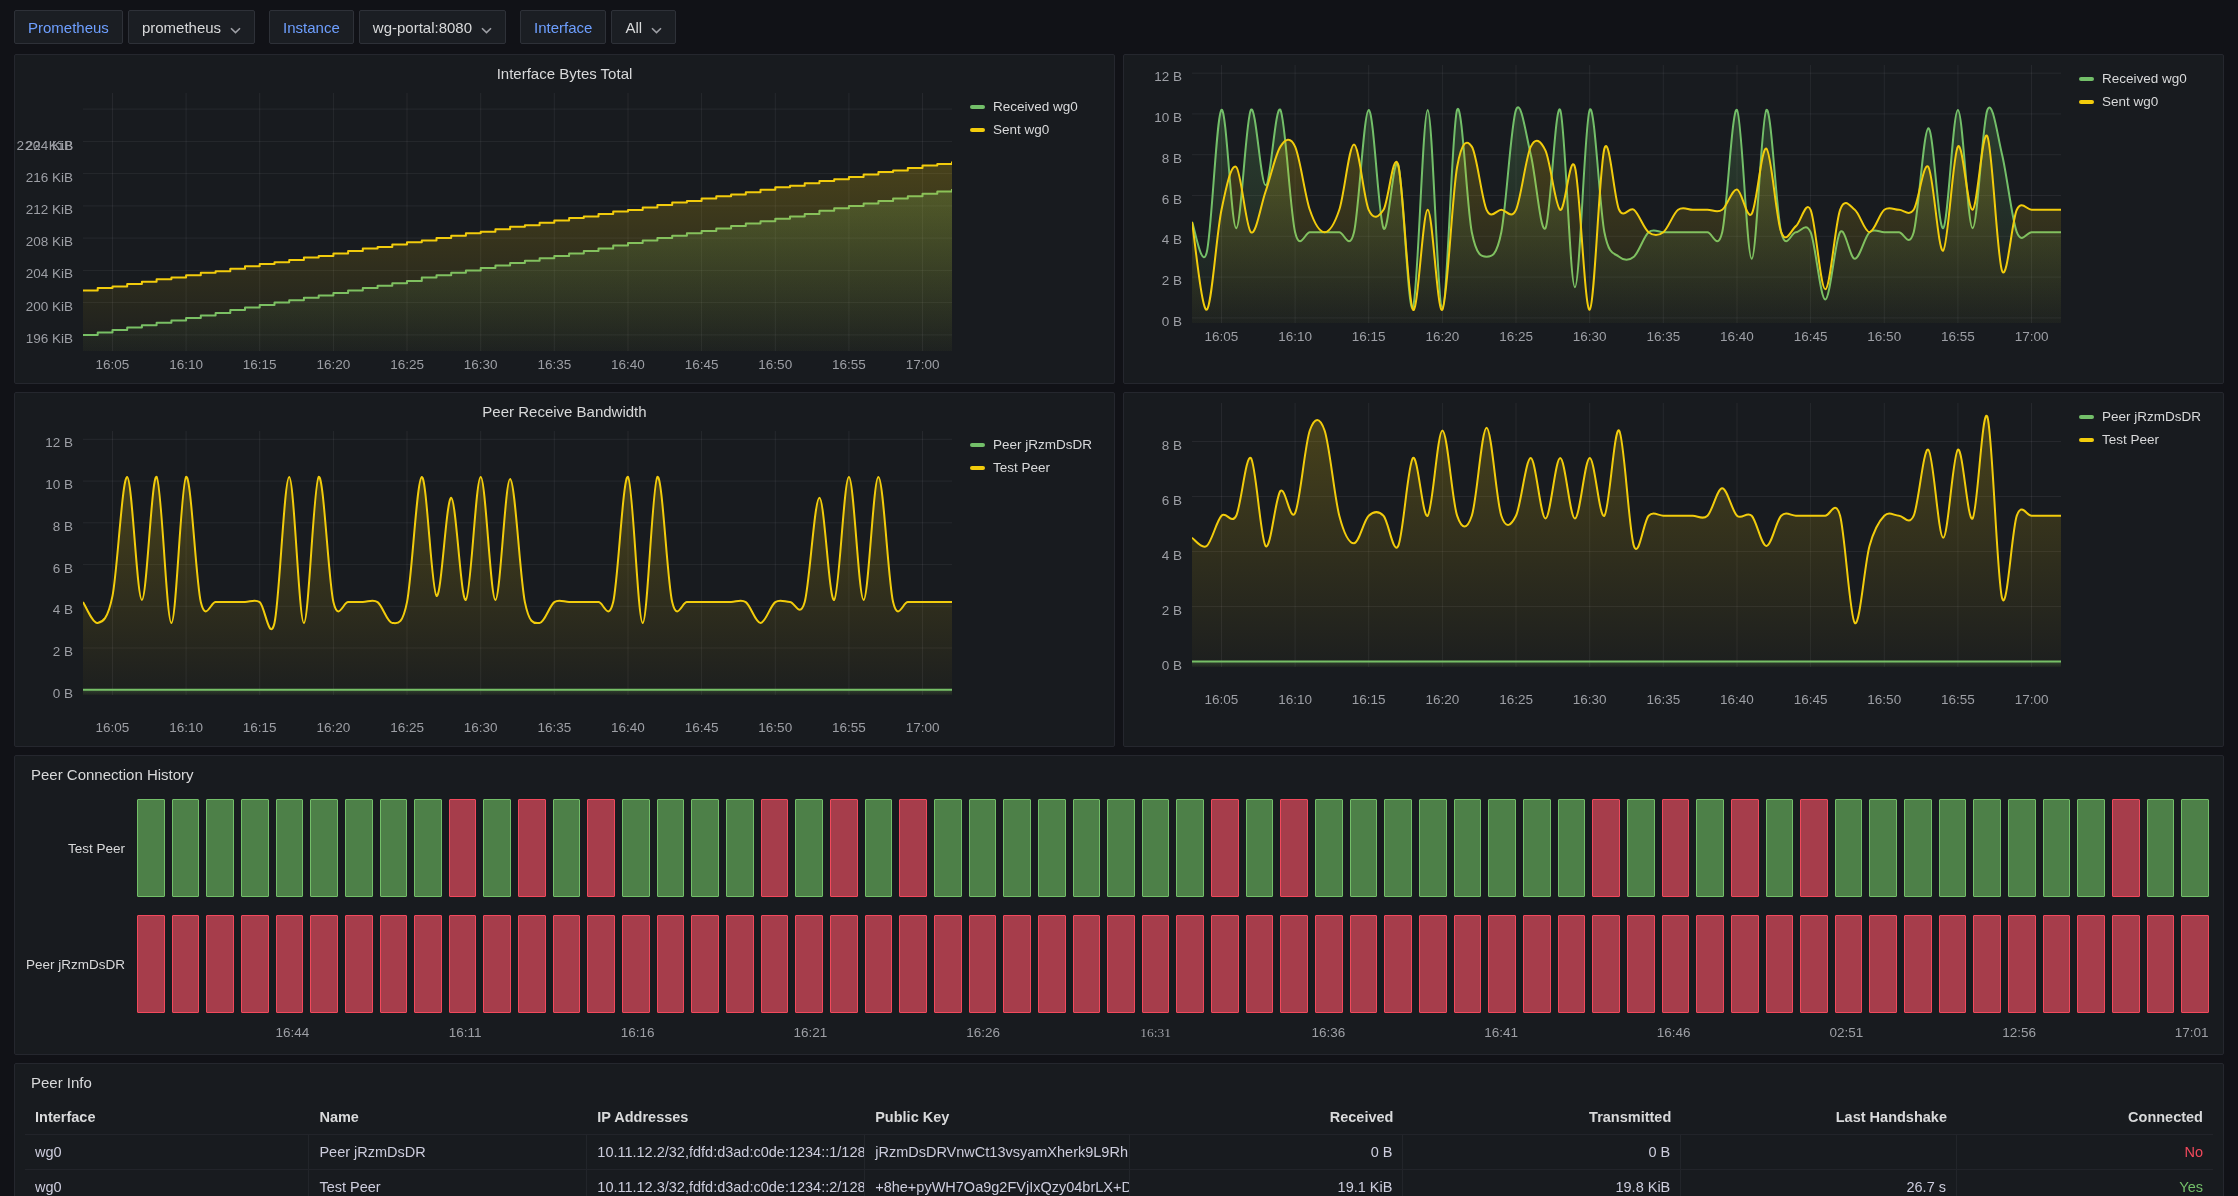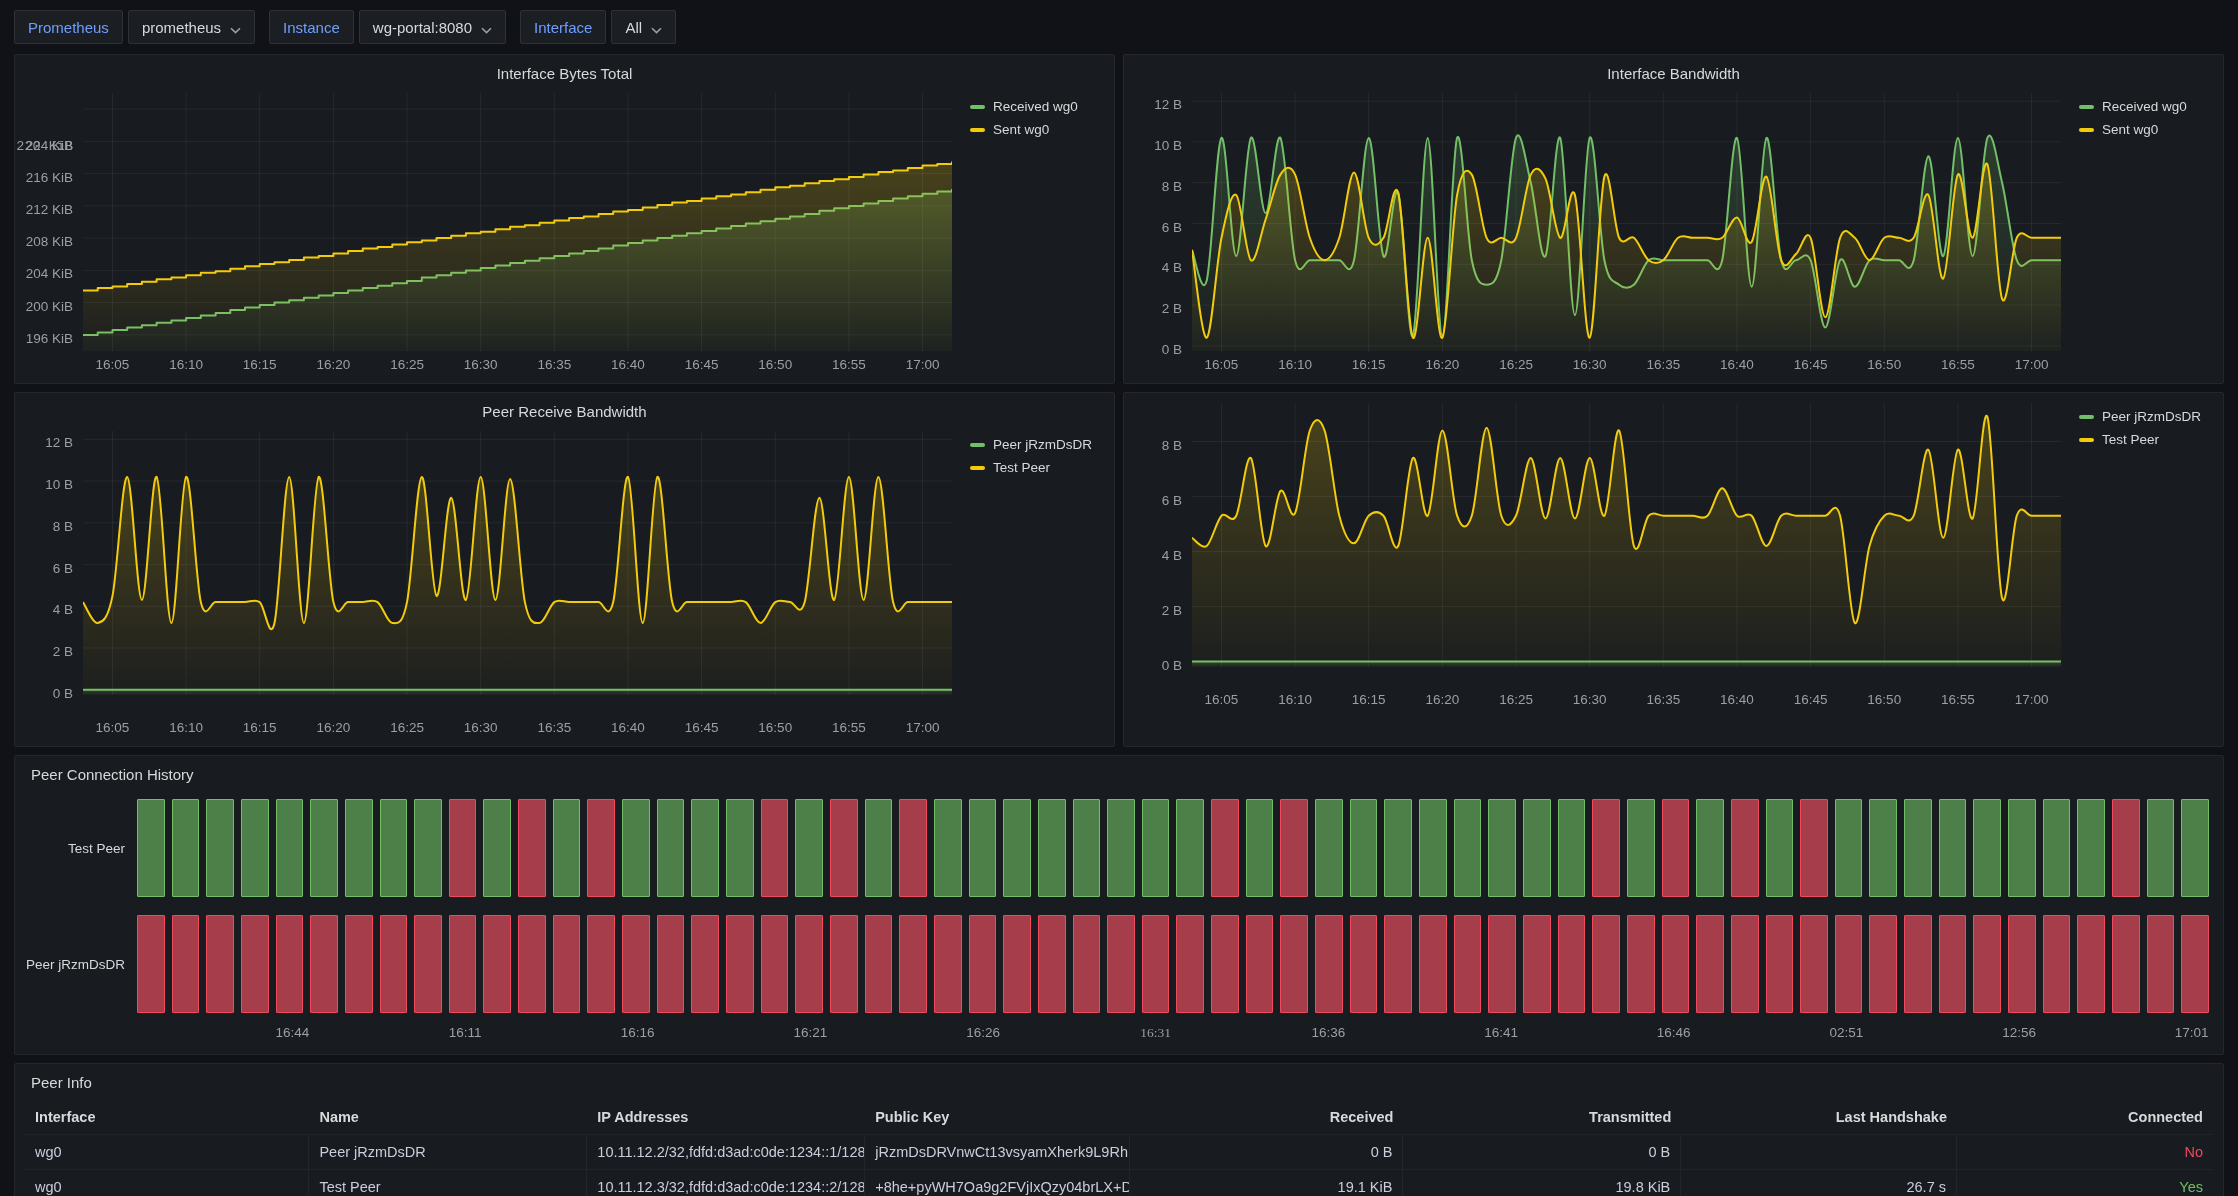--- a/index.html
+++ b/index.html
@@ -168,21 +168,20 @@
                 <span>Received wg0</span>
               </div>
               <div class="legend-item">
                 <span class="swatch" style="background:#f2cc0c"></span>
                 <span>Sent wg0</span>
               </div>
             </div>
           </div>
         </div>
       <div class="panel ts-panel" id="panel-1">
-        <div class="panel-title">Interface Bandwidth</div>
       <div class="ts-body">
             <div class="y-axis">
               <div class="y-tick" style="top: 4.1581px;">12 B</div>
               <div class="y-tick" style="top: 44.9486px;">10 B</div>
               <div class="y-tick" style="top: 85.7391px;">8 B</div>
               <div class="y-tick" style="top: 126.53px;">6 B</div>
               <div class="y-tick" style="top: 167.32px;">4 B</div>
               <div class="y-tick" style="top: 208.111px;">2 B</div>
               <div class="y-tick" style="top: 248.901px;">0 B</div>
             </div>

